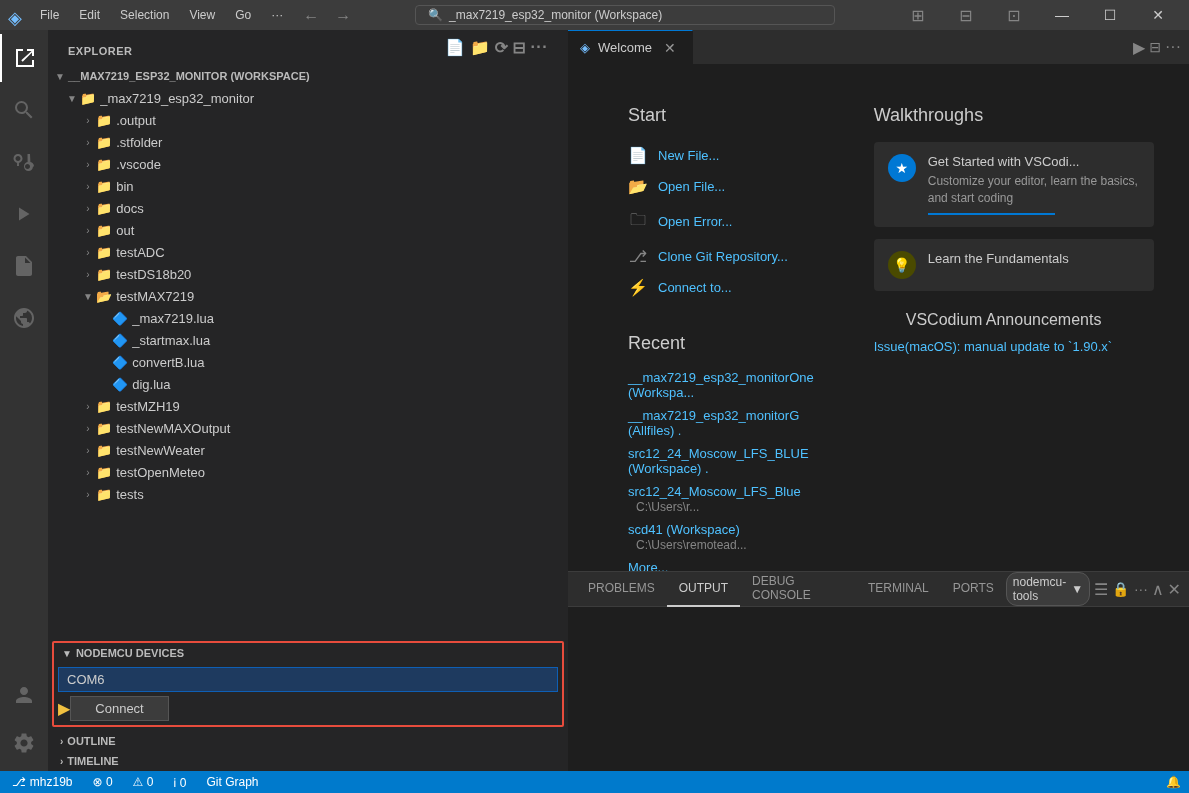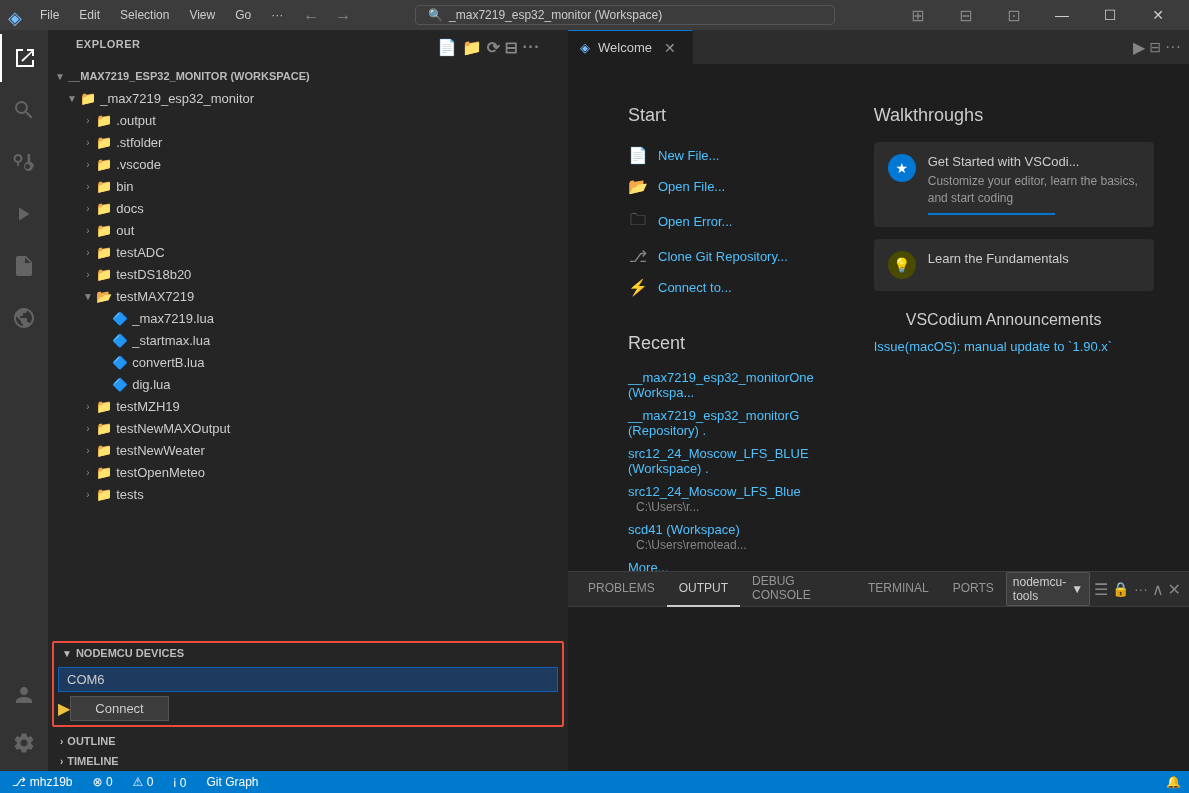--- a/index.html
+++ b/index.html
@@ -108,28 +108,28 @@
     
     .sidebar {
       width: 520px;
       background: #252526;
       display: flex;
       flex-direction: column;
       flex-shrink: 0;
       overflow: hidden;
     }
     .sidebar-header {
-      padding: 8px 28px;
+      padding: 8px 20px;
       font-size: 11px;
       font-weight: 700;
       color: #bbbbbb;
       text-transform: uppercase;
       letter-spacing: 0.5px;
       display: flex;
-      align-items: flex-start;
+      align-items: flex-end;
       justify-content: space-between;
       gap: 16px;
     }
     .sidebar-header-actions {
       display: flex;
       gap: 4px;
       color: #858585;
       font-size: 16px;
     }
     .file-tree {
@@ -430,21 +430,21 @@
       gap: 4px;
       color: #858585;
       font-size: 14px;
     }
     .panel-dropdown {
       background: #3c3c3c;
       border: 1px solid #555;
       color: #cccccc;
       padding: 2px 6px;
       font-size: 12px;
-      border-radius: 2px;
+      border-radius: 11px;
       display: flex;
       align-items: center;
       gap: 4px;
     }
     .panel-content {
       flex: 1;
       padding: 8px 12px;
       font-family: 'Consolas', monospace;
       font-size: 13px;
       color: #cccccc;
@@ -773,21 +773,21 @@
             <span class="welcome-action-icon">⚡</span>
             <span>Connect to...</span>
           </div>
 
           <div class="recent-section">
             <div class="welcome-section-title">Recent</div>
             <div class="recent-item">
               <span class="recent-name">__max7219_esp32_monitorOne (Workspa...</span>
             </div>
             <div class="recent-item">
-              <span class="recent-name">__max7219_esp32_monitorG (Repository) .</span>
+              <span class="recent-name">__max7219_esp32_monitorG (Allfiles) .</span>
             </div>
             <div class="recent-item">
               <span class="recent-name">src12_24_Moscow_LFS_BLUE (Workspace) .</span>
             </div>
             <div class="recent-item">
               <span class="recent-name">
                 <span>src12_24_Moscow_LFS_Blue</span>
                 <span style="color:#858585; font-size:12px; margin-left:8px;">C:\Users\r...</span>
               </span>
             </div>

